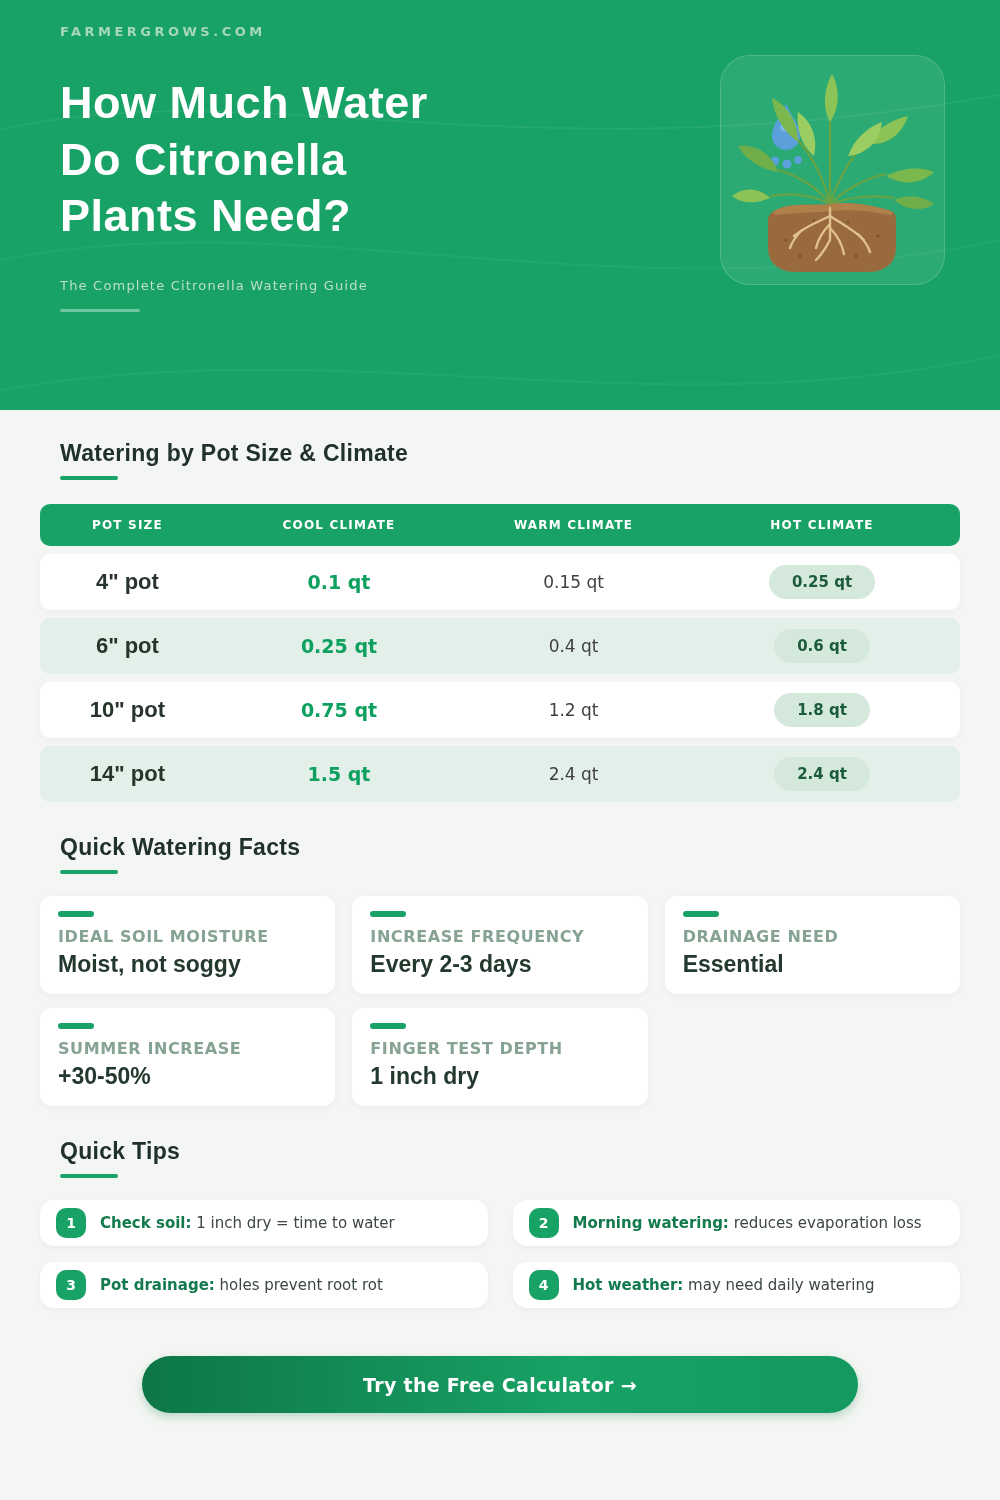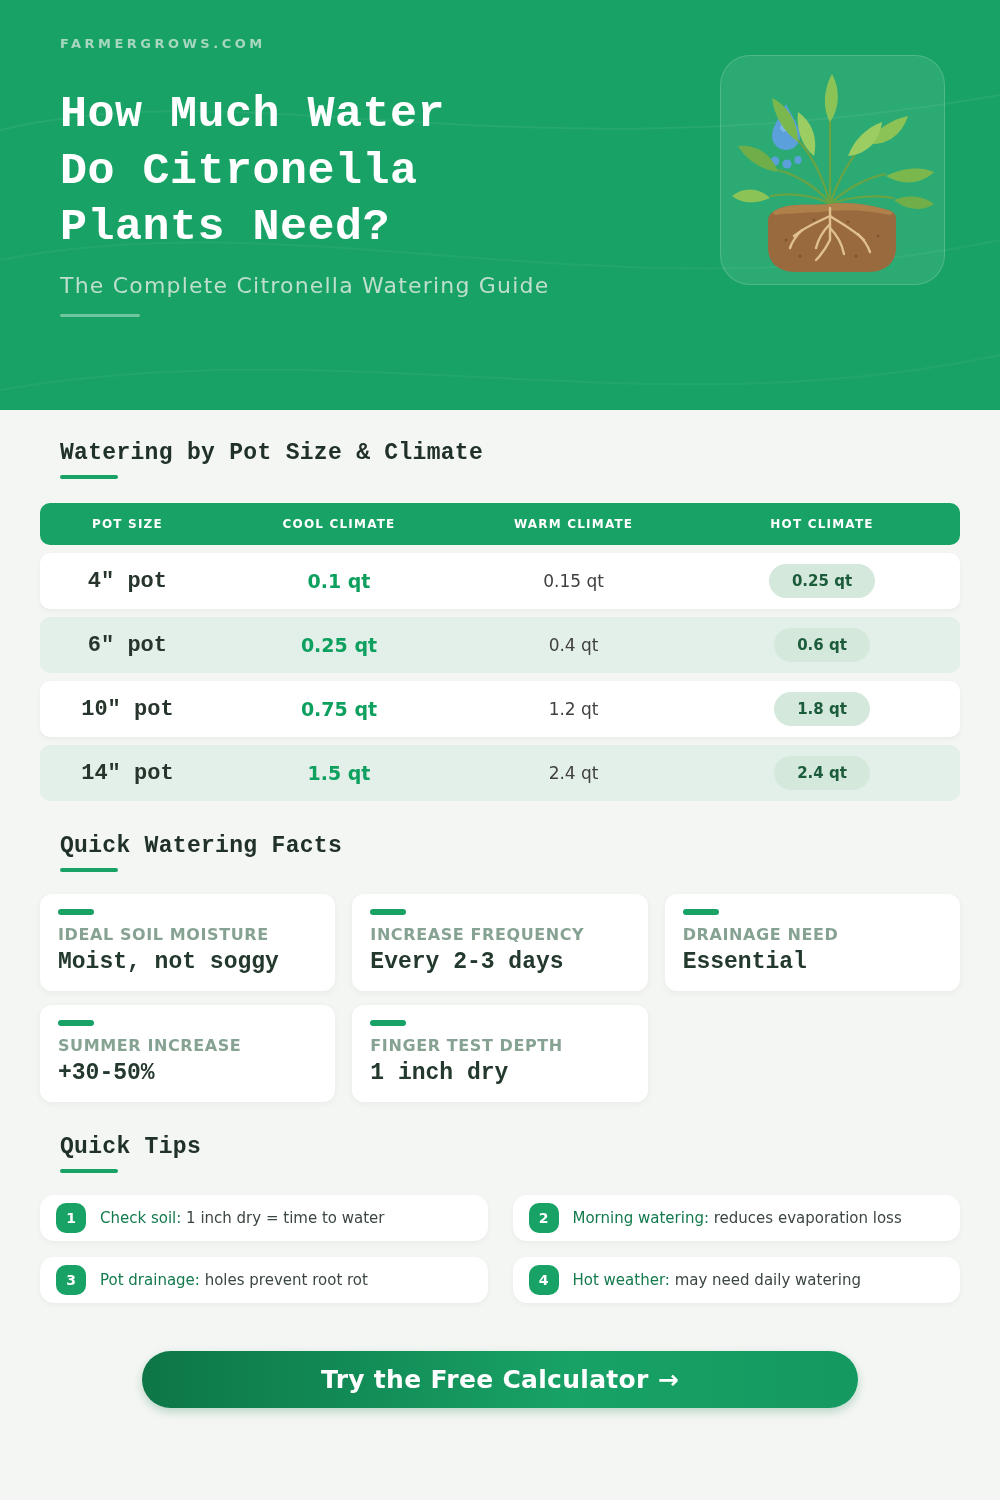--- a/index.html
+++ b/index.html
@@ -3,39 +3,39 @@
 <meta charset="utf-8">
 <style>
   * { margin:0; padding:0; box-sizing:border-box; }
   html,body { width:1000px; }
   body {
     font-family:"DejaVu Sans","Liberation Sans",sans-serif;
     background:#f4f6f3;
     width:1000px; height:1500px;
     position:relative; overflow:hidden;
   }
-  .serif { font-family:Liberation Mono, monospace; }
+  .serif { font-family:Liberation Sans, sans-serif; }
 
   
   .hero {
     position:relative; width:1000px; height:410px;
     background:#18a266; overflow:hidden;
   }
   .hero-waves { position:absolute; inset:0; pointer-events:none; }
-  .hero-inner { position:relative; padding:34px 60px 0 60px; }
+  .hero-inner { position:relative; padding:22px 60px 0 60px; }
   .site-name {
     font-size:13px; font-weight:bold; letter-spacing:3.5px;
     color:#a7d7bf; padding-top:2px;
   }
   .hero-title {
     margin-top:36px; color:#ffffff; font-weight:bold;
     font-size:45px; line-height:1.26; letter-spacing:.5px;
   }
   .hero-subtitle {
-    margin-top:16px; font-size:22px; letter-spacing:1.2px; color:#bedfce;
+    margin-top:33px; font-size:13px; letter-spacing:1.2px; color:#bedfce;
   }
   .hero-underline {
     margin-top:16px; width:80px; height:3px;
     background:rgba(255,255,255,.38); border-radius:2px;
   }
   .hero-art {
     position:absolute; top:55px; right:55px; width:225px; height:230px;
     background:rgba(255,255,255,.09);
     border:1px solid rgba(255,255,255,.16);
     border-radius:30px; display:flex; align-items:center; justify-content:center;
@@ -96,28 +96,28 @@
     background:#ffffff; border-radius:14px; padding:8px 16px;
     min-height:46px; display:flex; align-items:center; gap:14px;
     box-shadow:0 2px 5px rgba(30,60,45,.05);
   }
   .tip-badge {
     flex:0 0 auto; width:30px; height:30px; border-radius:10px;
     background:#18a266; color:#ffffff; font-size:14px; font-weight:bold;
     display:flex; align-items:center; justify-content:center;
   }
   .tip-text { font-size:15px; color:#3c4741; }
-  .tip-text b { color:#127a4c; font-weight:normal;text-align:right; }
+  .tip-text b { color:#127a4c; font-weight:bold;text-align:right; }
 
   
   .cta-button {
     display:block; margin:48px auto 8px auto; width:716px; height:57px;
     border:none; border-radius:999px; cursor:pointer;
     background:linear-gradient(90deg,#0d7647 0%,#18a266 60%,#149960 100%);
-    color:#ffffff; font-size:25px; font-weight:bold; letter-spacing:.3px;
+    color:#ffffff; font-size:19px; font-weight:bold; letter-spacing:.3px;
     font-family:"DejaVu Sans","Liberation Sans",sans-serif;
     box-shadow:0 4px 10px rgba(13,118,71,.25);
   }
 </style>
 </head>
 <body>
 
 <div>
 
   <header class="hero">

